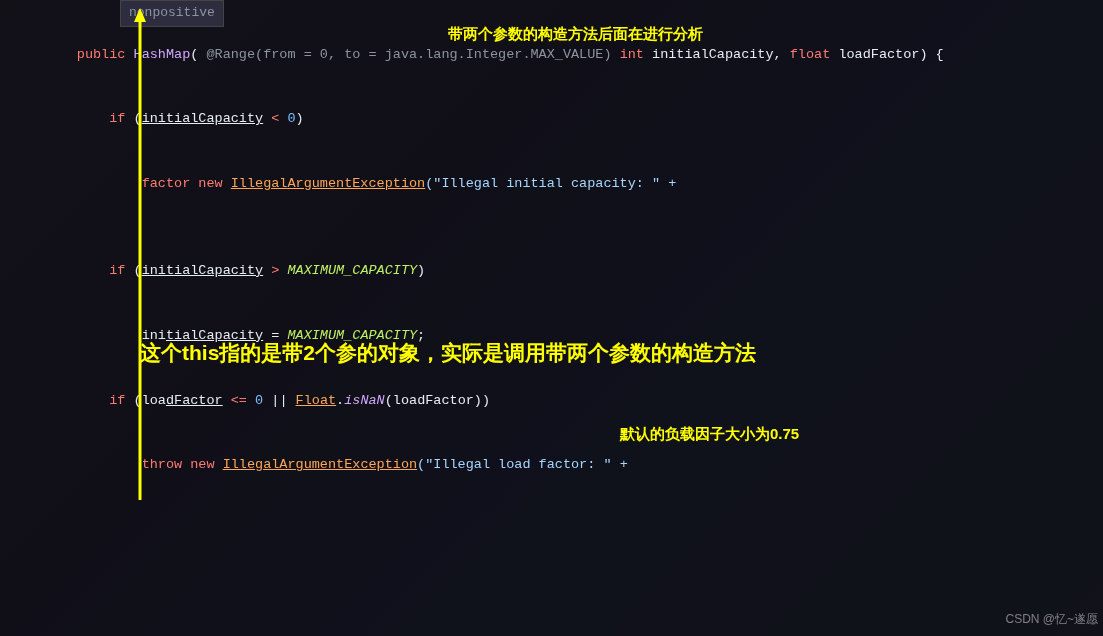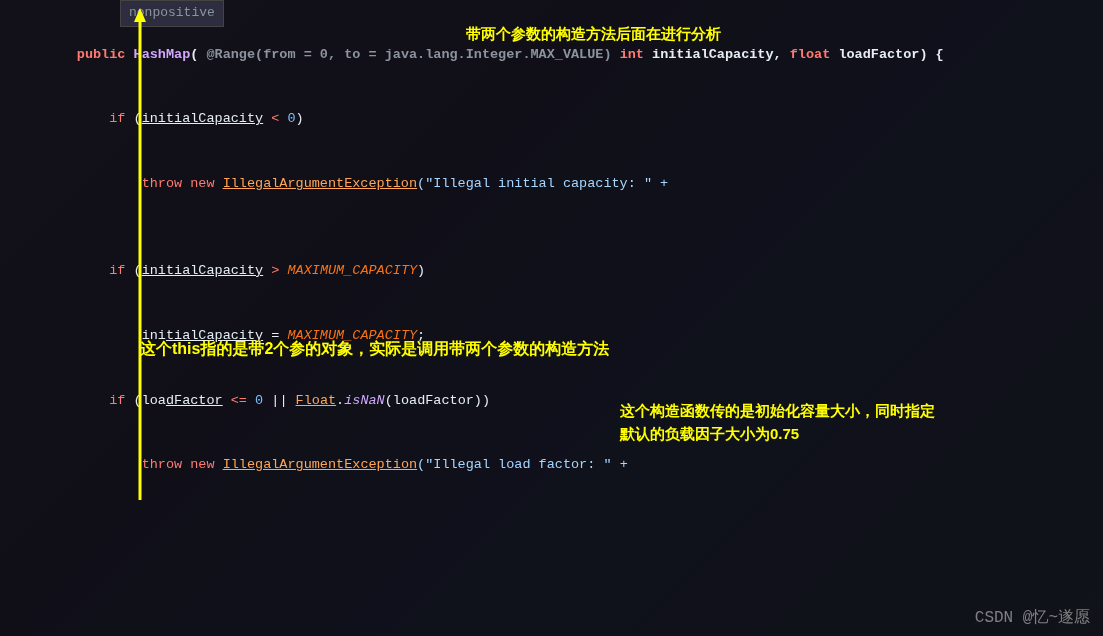--- a/index.html
+++ b/index.html
@@ -54,21 +54,21 @@
 
     
     .kw { color: #ff7b72; } 
     .fn { color: #d2a8ff; } 
     .cls { color: #ffa657; text-decoration: underline; } 
     .str { color: #a5d6ff; } 
     .cmt { color: #8b949e; } 
     .num { color: #79c0ff; } 
     .param { color: #e6edf3; } 
     .op { color: #ff7b72; } 
-    .italic-cls { color: #f97316; font-style: italic; } 
+    .italic-cls { color: #bef264; font-style: italic; } 
     .method { color: #d2a8ff; text-align: center; } 
     .white { color: #e6edf3; }
     .italic { font-style: italic; }
 
     
     .tooltip {
       position: absolute;
       top: 0;
       left: 120px;
       background: #2d2d3f;
@@ -77,24 +77,24 @@
       padding: 2px 8px;
       font-size: 13px;
       z-index: 20;
       font-family: 'Courier New', Courier, monospace;
     }
 
     
     .watermark {
       position: absolute;
       bottom: 8px;
-      right: 13px;
+      right: 5px;
       color: rgba(200, 200, 200, 0.6);
-      font-size: 16px;
-      font-family: Liberation Mono, monospace;
+      font-size: 12px;
+      font-family: Liberation Sans, sans-serif;
       z-index: 20;
     }
 
     
     svg.arrow-svg {
       position: absolute;
       z-index: 9;
       pointer-events: none;
     }
   </style>
@@ -108,39 +108,39 @@
 
     <line x1="15" y1="15" x2="15" y2="500" stroke="#ffff00" stroke-width="3"></line>
 
     <polygon points="15,8 9,22 21,22" fill="#ffff00"></polygon>
   </svg>
 
   <div class="code-block">
 
     <div class="tooltip">nonpositive</div>
 
-    <div class="line" style="margin-top:22px;font-weight:bold;">
+    <div class="line" style="margin-top:22px;">
       <span class="line-content">
         <span class="kw">public </span><span class="fn">HashMap</span><span class="white">( </span><span class="cmt">@Range(from = 0, to = java.lang.Integer.MAX_VALUE) </span><span class="kw">int </span><span class="param">initialCapacity</span><span class="white">, </span><span class="kw">float </span><span class="param">loadFactor</span><span class="white">) {</span>
       </span>
     </div>
 
-    <div style="position:absolute; top:22px; left:466px; z-index:10;">
+    <div style="position:absolute; top:22px; left:448px; z-index:10;">
       <span style="color:#ffff00; font-family:'Microsoft YaHei',sans-serif; font-size:15px; font-weight:bold;">带两个参数的构造方法后面在进行分析</span>
     </div>
 
     <div class="line">
       <span class="line-content">
         <span>    </span><span class="kw">if </span><span class="white">(</span><span class="param" style="text-decoration:underline;">initialCapacity</span><span class="op"> &lt; </span><span class="num">0</span><span class="white">)</span>
       </span>
     </div>
 
     <div class="line">
       <span class="line-content">
-        <span>        </span><span class="kw">throw </span><span class="kw">new </span><span class="cls">IllegalArgumentException</span><span class="str">("Illegal initial capacity: " +</span>
+        <span>        </span><span class="kw">factor </span><span class="kw">new </span><span class="cls">IllegalArgumentException</span><span class="str">("Illegal initial capacity: " +</span>
       </span>
     </div>
 
 
     <div class="line" style="height:18px;"></div>
 
     <div class="line">
       <span class="line-content">
         <span>    </span><span class="kw">if </span><span class="white">(</span><span class="param" style="text-decoration:underline;">initialCapacity</span><span class="op"> &gt; </span><span class="italic-cls italic">MAXIMUM_CAPACITY</span><span class="white">)</span>
       </span>
@@ -161,26 +161,26 @@
     <div class="line">
       <span class="line-content">
         <span>        </span><span class="kw">t</span><span class="kw">hrow </span><span class="kw">new </span><span class="cls">IllegalArgumentException</span><span class="str">("Illegal load factor: " +</span>
       </span>
     </div>
 
 
     <div class="line" style="height:18px;"></div>
 
     <div style="position:absolute; top:336px; left:140px; z-index:10;">
-      <span style="color:#ffff00; font-family:'Microsoft YaHei',sans-serif; font-size:16px; font-weight:bold;">这个this指的是带2个参的对象，实际是调用带两个参数的构造方法</span>
+      <span style="color:#ffff00; font-family:'Microsoft YaHei',sans-serif; font-size:21px; font-weight:bold;">这个this指的是带2个参的对象，实际是调用带两个参数的构造方法</span>
     </div>
 
     <div style="position:absolute; top:400px; left:620px; z-index:10;">
       <div style="color:#ffff00; font-family:'Microsoft YaHei',sans-serif; font-size:15px; font-weight:bold; line-height:1.5;">
-        <span>这个构造函数传的是初始化容量大小，同时指定</span><br>
+        <br>
         <span>默认的负载因子大小为0.75</span>
       </div>
     </div>
 
   </div>
 
   <div class="watermark">
     <span>CSDN @忆~遂愿</span>
   </div>
 

